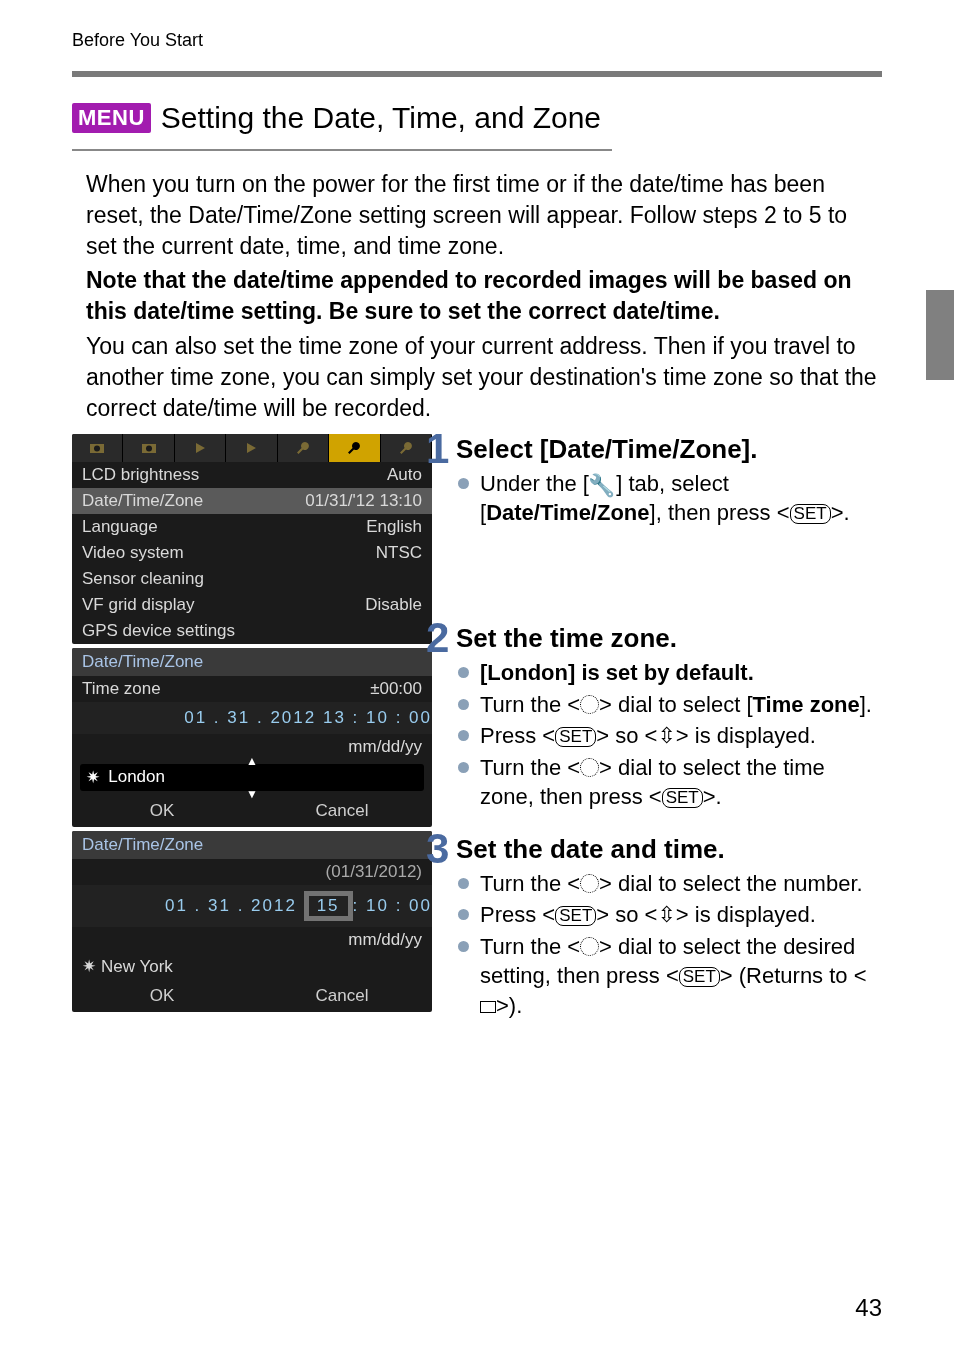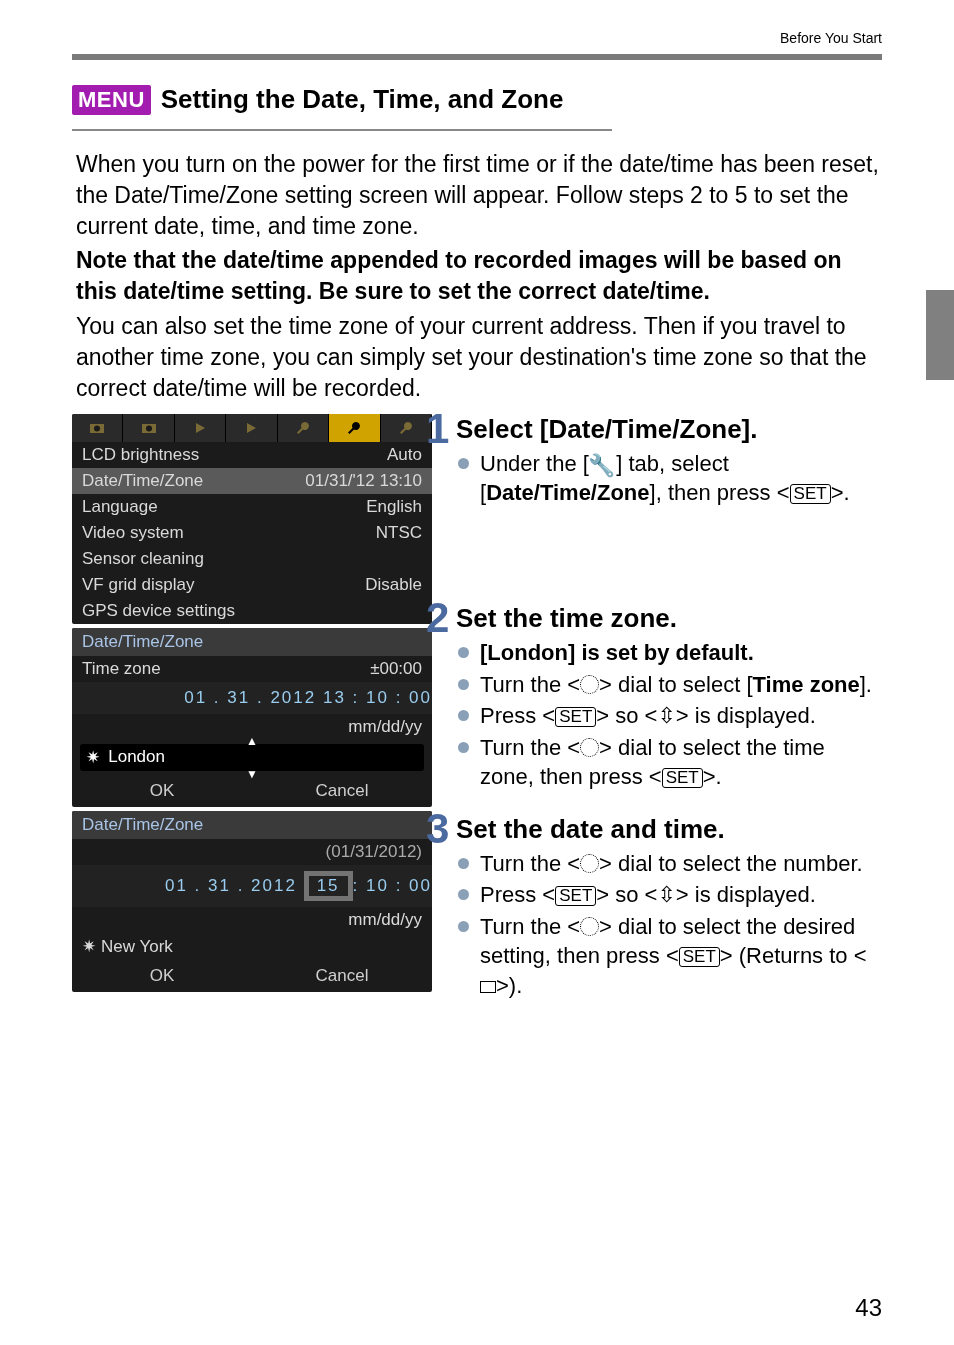--- a/index.html
+++ b/index.html
@@ -1,36 +1,36 @@
 <!DOCTYPE html>
 <html><head>
 <meta charset="utf-8">
 <style>
   html,body{margin:0;padding:0}
   body{width:954px;height:1345px;background:#fff;font-family:Arial,Helvetica,sans-serif;color:#000;position:relative}
   .page{padding:0 72px 0 72px;box-sizing:border-box}
-  .hdr-right{text-align:right;font-size:14px;margin:30px 0 8px 0}
+  .hdr-right{font-size:18px;margin:30px 0 20px 0}
   .hdr-rule{border-top:6px solid #7a7a7a;margin-bottom:22px}
   .side-tab{position:absolute;right:0;top:290px;width:28px;height:90px;background:#808080}
   .section-bar{display:flex;align-items:center;margin:24px 0 14px 0}
   .menu-badge{background:#a21caf;color:#fff;font-weight:bold;font-size:22px;padding:2px 6px;border-radius:2px;margin-right:10px;display:inline-flex;align-items:center;letter-spacing:.5px}
-  .section-title{font-size:26px;font-weight:bold}
+  .section-title{font-size:30px;font-weight:normal}
   .section-underline{border-bottom:2px solid #888;width:540px;margin-top:4px;margin-bottom:18px}
-  .body-text{font-size:23px;line-height:1.34;margin:0 0 4px 4px}
+  .body-text{font-size:23px;line-height:1.34;margin:0 0 4px 14px}
   .bold{font-weight:bold}
   .cols{display:flex;gap:20px;margin-top:10px}
   .left{width:360px;flex:0 0 360px;display:flex;flex-direction:column;gap:4px}
   .right{flex:1}
   .stepnum{position:absolute;left:-26px;top:-6px;font-size:42px;font-weight:bold;color:#4a6aa0;line-height:1}
   .step{position:relative;margin-bottom:22px;padding-left:4px}
   .step-title{font-size:26px;font-weight:bold;margin-bottom:4px}
   ul.b{list-style:none;margin:2px 0 0 0;padding:0}
   ul.b li{font-size:22px;line-height:1.34;padding-left:24px;position:relative;margin:2px 0}
   ul.b li::before{content:"";width:11px;height:11px;border-radius:50%;background:#8aa0b7;position:absolute;left:2px;top:9px}
-  .glyph-box{display:inline-block;border:1px solid #000;border-radius:3px;padding:0 3px;font-size:17px;line-height:18px;vertical-align:1px}
+  .glyph-box{display:inline-block;border:1px solid #000;border-radius:8px;padding:0 3px;font-size:17px;line-height:18px;vertical-align:1px}
   .glyph-rect{display:inline-block;border:1.5px solid #000;width:14px;height:10px;vertical-align:0}
   .dial{display:inline-flex;width:17px;height:17px;border:1.5px dotted #000;border-radius:50%;vertical-align:-2px}
   .wrench{font-family:Arial;display:inline-block;transform:translateY(2px)}
   
   .panel{background:#1b1b1b;color:#d9d9d9;border-radius:2px;font-size:17px;overflow:hidden}
   .tabrow{display:flex;height:28px;background:#2a2a2a;align-items:stretch}
   .tab{flex:1;border-right:1px solid #000;display:flex;justify-content:center;align-items:center;color:#7a6a35}
   .tab.sel{background:#d0a300;color:#000}
   .row{display:flex;justify-content:space-between;padding:3px 10px}
   .row.sel{background:#5a5a5a}

